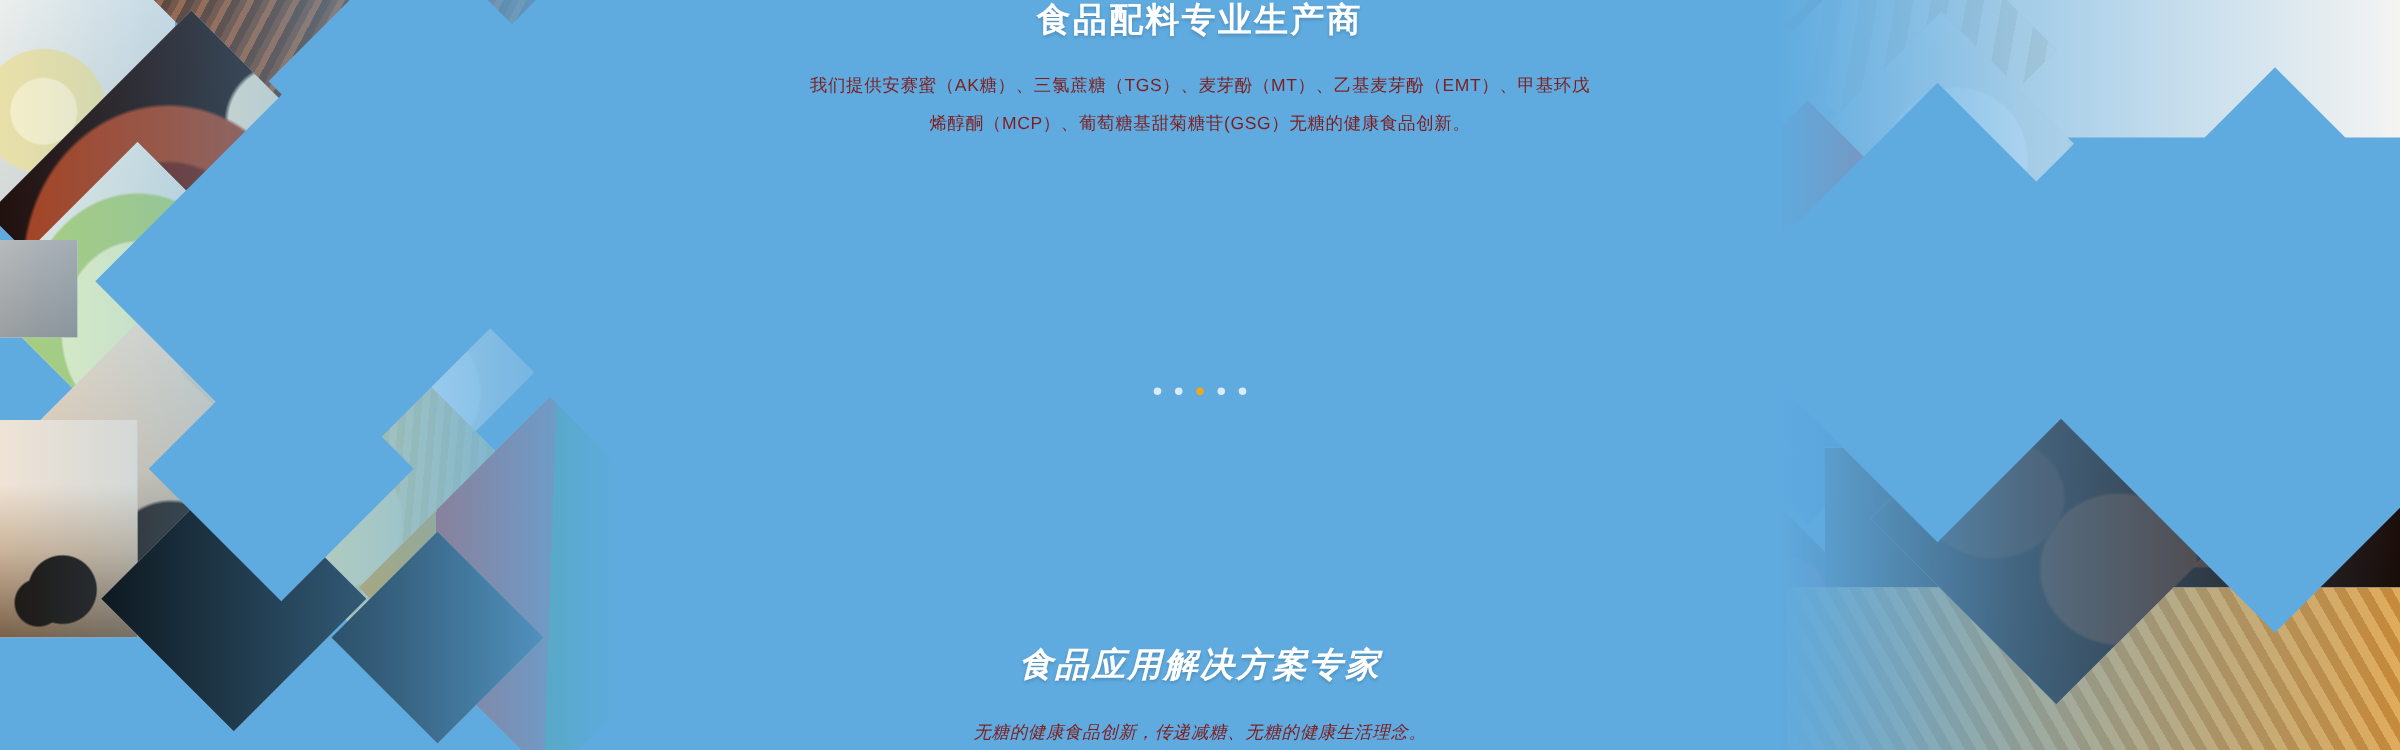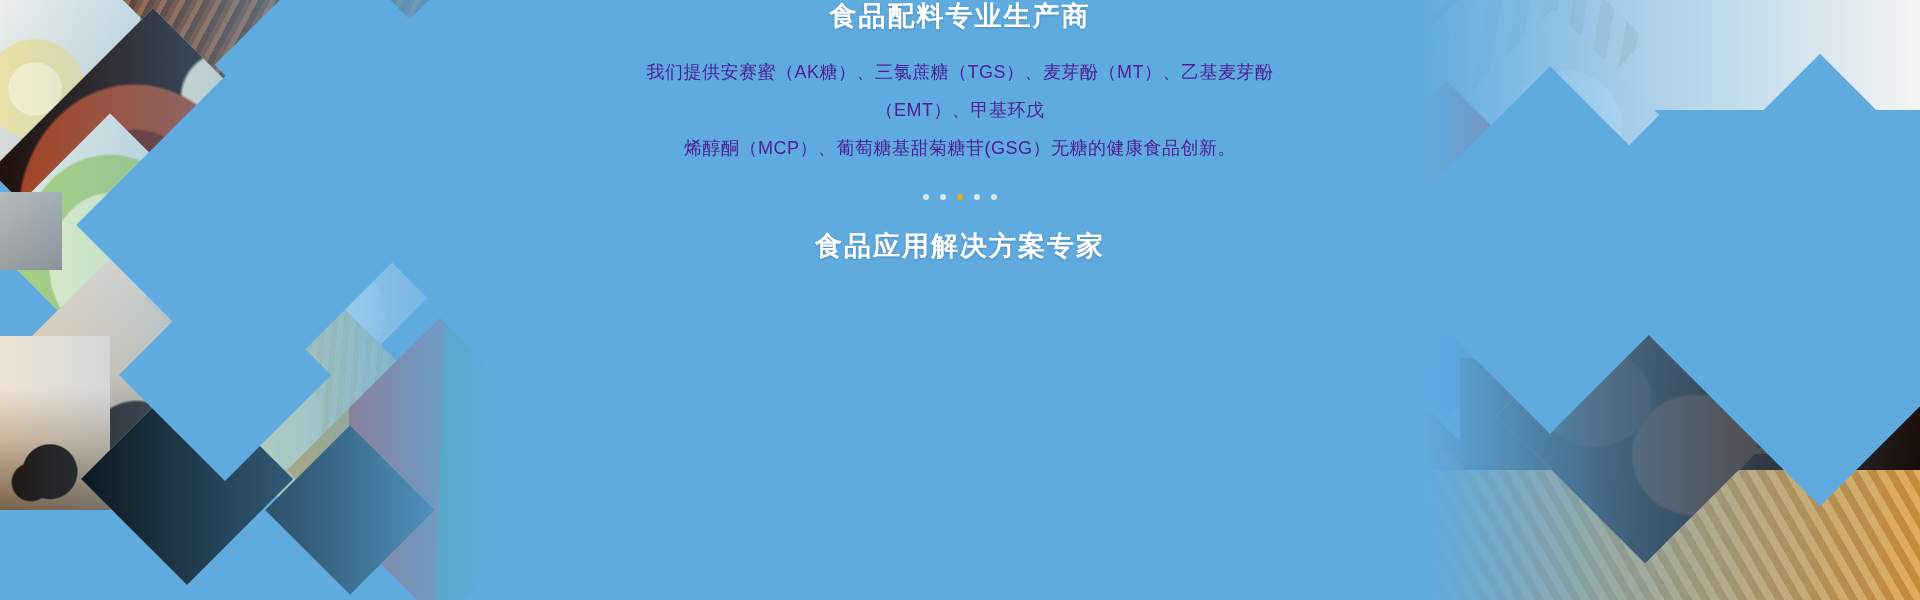--- a/index.html
+++ b/index.html
@@ -110,43 +110,43 @@
 
   
   .bluediamond {
     position:absolute; background:#5fabe0; transform:rotate(45deg);
   }
 
   
   .content {
     position:absolute; left:0; right:0; top:0; bottom:0;
     display:flex; flex-direction:column;
-    align-items:center; justify-content:flex-start;
+    align-items:center; justify-content:space-between;
     text-align:center;
     z-index:40;
     border-radius:10px;
   }
   .h1 {
     font-size:27px; font-weight:bold; color:#ffffff;
     letter-spacing:2px; line-height:1.2;
     text-shadow:0 1px 3px rgba(0,0,0,.18);
   }
   .para {
     margin-top:22px;
-    font-size:18px; color:#4c1d95; line-height:2.1;
+    font-size:14px; color:#7f1d1d; line-height:2.1;
     letter-spacing:.5px; max-width:660px;
   }
   .para2 { max-width:660px; }
   .dots {
     display:flex; gap:11px; align-items:center; justify-content:center;
     margin:26px 0 26px 0;
   }
   .dot { width:6px; height:6px; border-radius:50%; background:#e9f2f9; opacity:.9; }
   .dot.accent { background:#f0a71c; opacity:1; }
-  .block2 { margin-top:4px; }
+  .block2 { margin-top:4px;font-style:italic; }
 </style>
 </head>
 <body>
 
 <div id="banner">
 
   <div class="tiles">
 
     <div class="sq" style="left:-10px;top:-10px;width:150px;height:180px;">
       <div class="ph ph-lemonade"></div>
@@ -277,17 +277,18 @@
       <span class="dot"></span>
       <span class="dot"></span>
       <span class="dot accent"></span>
       <span class="dot"></span>
       <span class="dot"></span>
     </div>
 
     <div class="block2">
       <div class="h1">食品应用解决方案专家</div>
       <div class="para para2">
+        <div>无糖的健康食品创新，传递减糖、无糖的健康生活理念。</div>
       </div>
     </div>
 
   </div>
 </div>
 
 </body></html>

